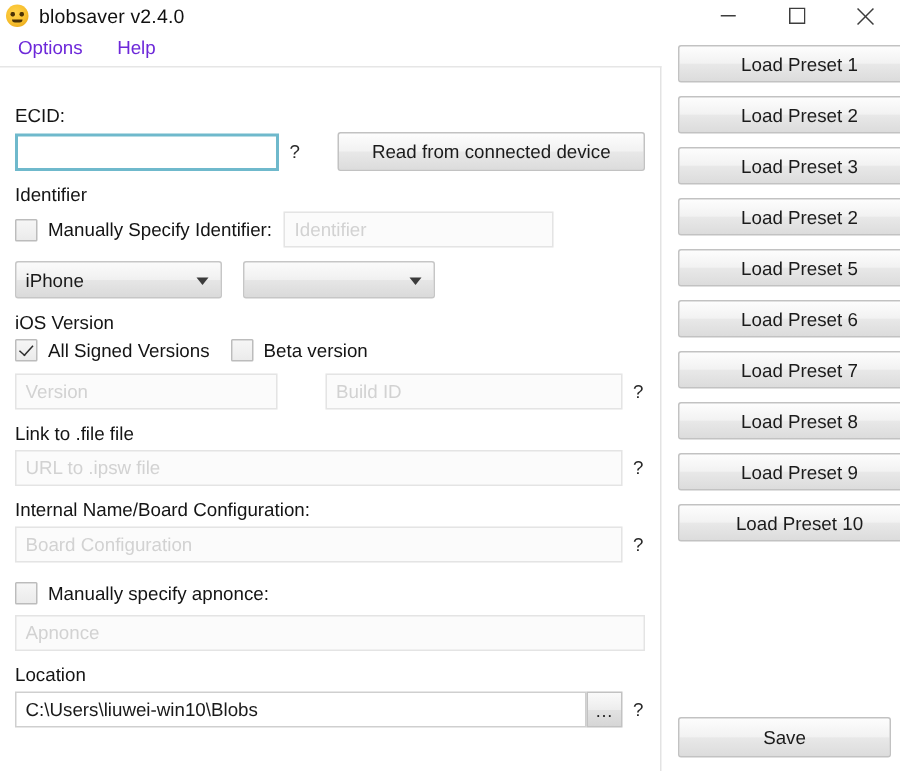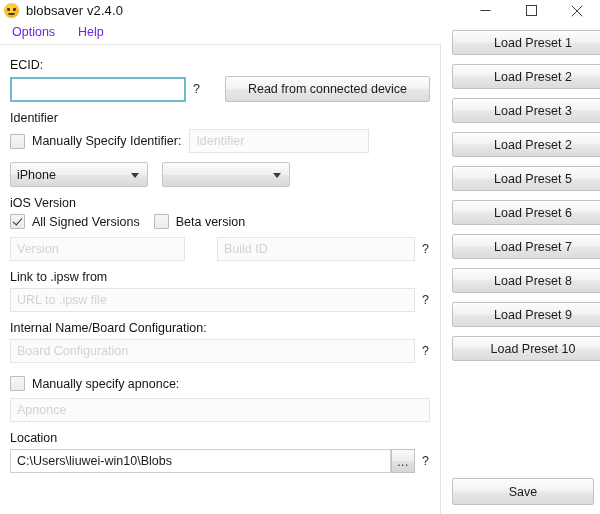--- a/index.html
+++ b/index.html
@@ -112,21 +112,21 @@
   .left-panel {
     position: absolute;
     top: 44px;
     left: 0;
     width: 441px;
     bottom: 0;
     background: #ffffff;
     border-top: 1px solid #e6e6e6;
     border-right: 1px solid #e3e3e3;
     box-sizing: border-box;
-    padding: 4px 10px;
+    padding: 16px 10px;
   }
 
   .sec-label {
     font-size: 12.5px;
     color: #141414;
     margin: 9px 0 3px 0;
     line-height: 15px;
     white-space: nowrap;
   }
 
@@ -346,21 +346,21 @@
       <span class="cb-label">All Signed Versions</span>
       <div class="cb" style="margin-left:14px;"></div>
       <span class="cb-label">Beta version</span>
     </div>
     <div class="row" style="margin-top:8px;">
       <input class="tf disabled" style="width: 176px;" disabled="" placeholder="Version">
       <input class="tf disabled" style="width: 210px; margin-left: 32px;" disabled="" placeholder="Build ID">
       <span class="qmark">?</span>
     </div>
 
-    <div class="sec-label">Link to .ipsw from</div>
+    <div class="sec-label">Link to .file file</div>
     <div class="row">
       <input class="tf disabled" style="width: 405px;" disabled="" placeholder="URL to .ipsw file">
       <span class="qmark">?</span>
     </div>
 
     <div class="sec-label">Internal Name/Board Configuration:</div>
     <div class="row">
       <input class="tf disabled" style="width: 405px;" disabled="" placeholder="Board Configuration">
       <span class="qmark">?</span>
     </div>

